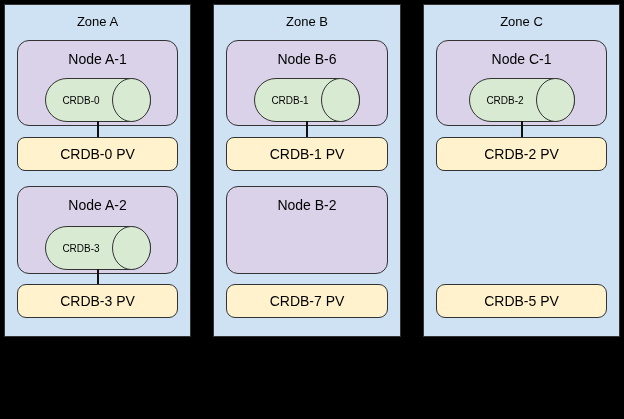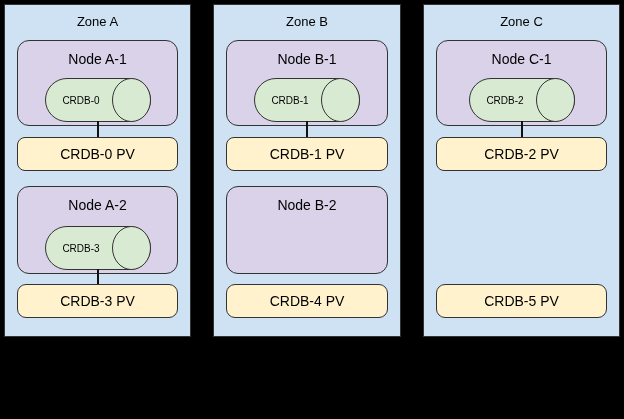--- a/index.html
+++ b/index.html
@@ -120,36 +120,36 @@
       </div>
     </div>
     <div class="connector conn-2"></div>
     <div class="pv pv-2">CRDB-3 PV</div>
   </div>
 
   <div class="zone zone-b">
     <div class="zone-label">Zone B</div>
 
     <div class="node node-1">
-      <div class="node-label">Node B-1</div>
+      <div class="node-label">Node B-6</div>
       <div class="cylinder">
         <svg viewBox="0 0 106 44">
           <rect class="cyl-shape" x="0.5" y="0.5" width="105" height="43" rx="21.5" ry="21.5"></rect>
           <ellipse class="cyl-shape" cx="86.5" cy="22" rx="19" ry="21.5"></ellipse>
           <text class="cyl-text" x="36" y="25.5" text-anchor="middle">CRDB-1</text>
         </svg>
       </div>
     </div>
     <div class="connector conn-1"></div>
     <div class="pv pv-1">CRDB-1 PV</div>
 
     <div class="node node-2">
       <div class="node-label">Node B-2</div>
     </div>
-    <div class="pv pv-2">CRDB-4 PV</div>
+    <div class="pv pv-2">CRDB-7 PV</div>
   </div>
 
   <div class="zone zone-c">
     <div class="zone-label">Zone C</div>
 
     <div class="node node-1">
       <div class="node-label">Node C-1</div>
       <div class="cylinder">
         <svg viewBox="0 0 106 44">
           <rect class="cyl-shape" x="0.5" y="0.5" width="105" height="43" rx="21.5" ry="21.5"></rect>

